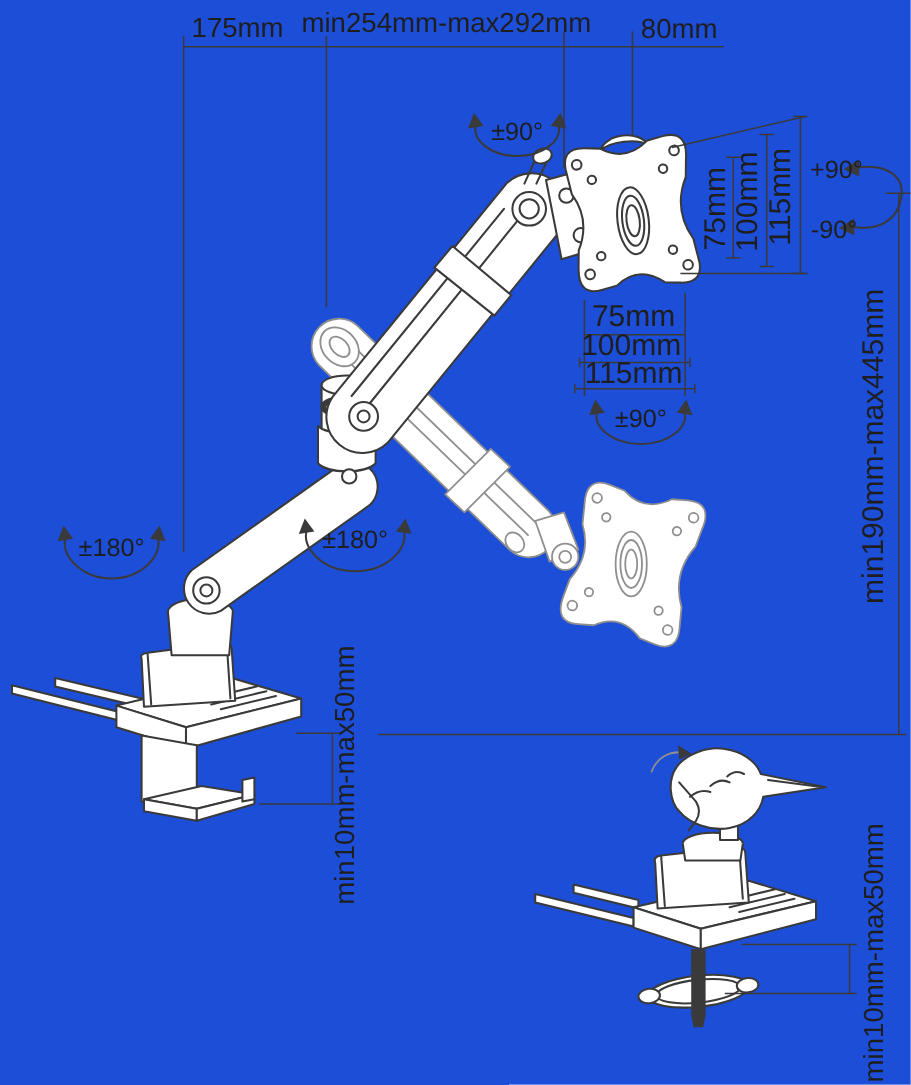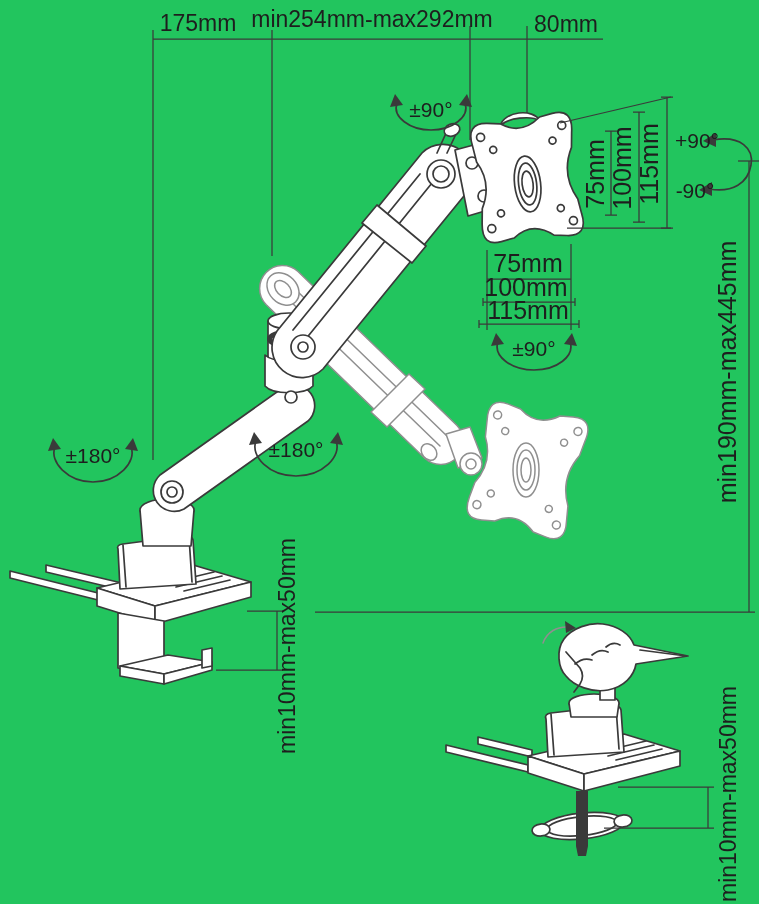--- a/index.html
+++ b/index.html
@@ -1,16 +1,16 @@
 <!DOCTYPE html>
 <html><head>
 <meta charset="utf-8">
 <style>
   html,body { margin:0; padding:0; background:#fff; }
-  #stage { position:relative; width:759px; height:904px; background:#22c55e; overflow:hidden; }
+  #stage { position:relative; width:759px; height:904px; background:#1d4ed8; overflow:hidden; }
   svg { display:block; }
   .ln   { fill:none; stroke:#3a3a3a; stroke-width:1.7; stroke-linecap:round; stroke-linejoin:round; }
   .lnf  { fill:#ffffff; stroke:#3a3a3a; stroke-width:1.7; stroke-linejoin:round; }
   .gln  { fill:none; stroke:#8f8f8f; stroke-width:1.5; stroke-linecap:round; stroke-linejoin:round; }
   .glnf { fill:#ffffff; stroke:#8f8f8f; stroke-width:1.5; stroke-linejoin:round; }
   .dim  { fill:none; stroke:#3a3a3a; stroke-width:1.25; stroke-linecap:butt; }
   .dark { fill:#3a3a3a; stroke:none; }
   .arrow{ fill:#3a3a3a; stroke:none; }
   text  { fill:#1e1e1e; font-family:"Liberation Sans","DejaVu Sans",sans-serif; }
   .t23  { font-size:23px; }

